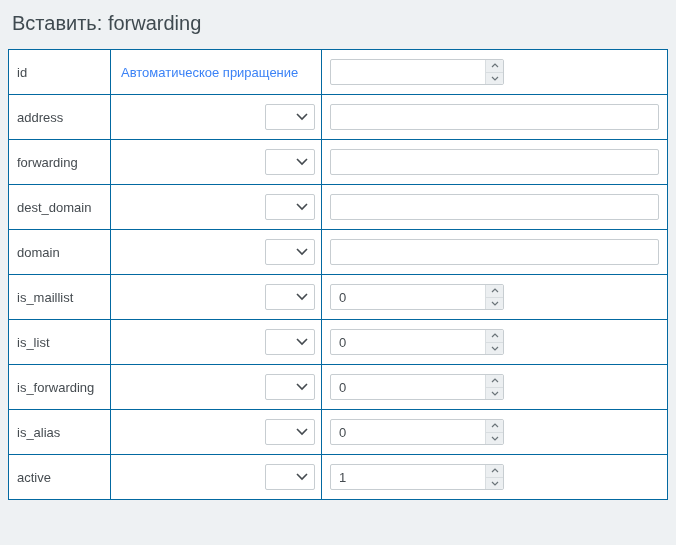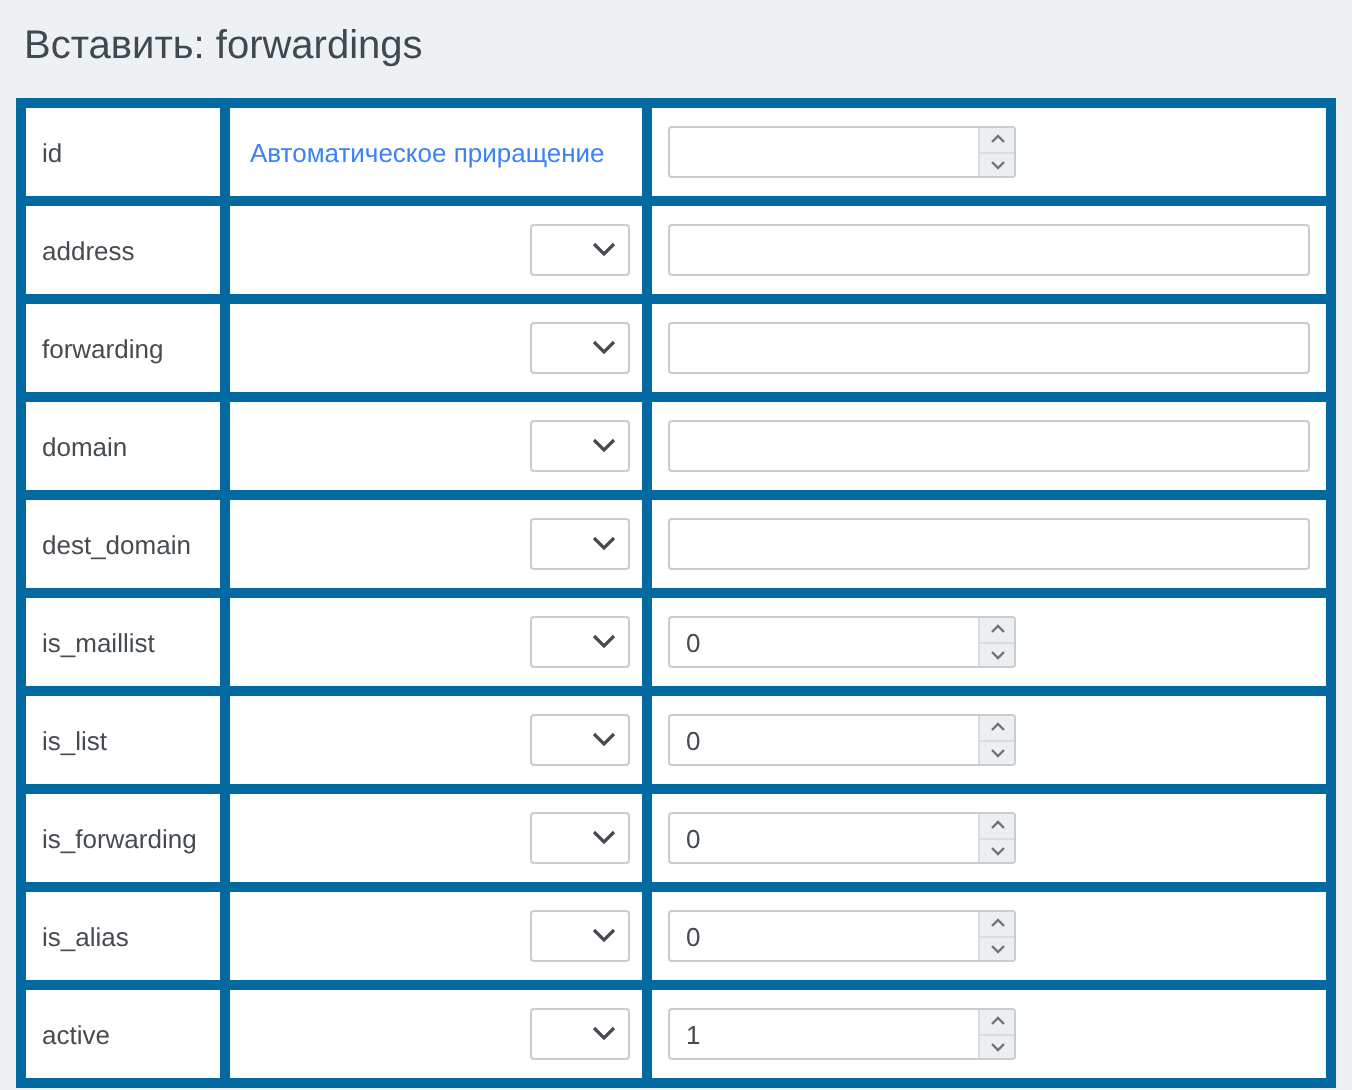--- a/index.html
+++ b/index.html
@@ -21,21 +21,21 @@
   }
   .card {
     background: #fff;
   }
   table {
     width: 100%;
     border-collapse: collapse;
     table-layout: fixed;
   }
   td {
-    border: 5px solid #0369a1;
+    border: 1px solid #0369a1;
     padding: 9px 8px;
     vertical-align: middle;
     font-size: 13px;
     color: #454b50;
     height: 44px;
   }
   col.label { width: 102px; }
   col.operator { width: 211px; }
   col.val { width: auto; }
   .op-cell { position: relative; }
@@ -124,21 +124,21 @@
     cursor: pointer;
     font-family: inherit;
   }
   .btn-primary { background: #3d7f97; }
   .btn-secondary { background: #7aa7b5; }
 </style>
 </head>
 <body>
 
 <div class="page">
-  <div class="page-title">Вставить: forwardings</div>
+  <div class="page-title">Вставить: forwarding</div>
 
   <div class="card">
     <table>
       <colgroup>
         <col class="label">
           <col class="operator">
           <col class="val">
       </colgroup>
       <tbody id="rows">
           <tr>
@@ -192,36 +192,36 @@
                     <use href="#chev-down"></use>
                   </svg>
     </span>
   </div>
             </td>
             <td>
       <input class="txt-input narrow" value="" style="">
     </td>
           </tr>
           <tr>
-            <td>domain</td>
+            <td>dest_domain</td>
             <td class="op-cell">
               <div class="op-box">
     <span>
       <svg width="12" height="8">
                     <use href="#chev-down"></use>
                   </svg>
     </span>
   </div>
             </td>
             <td>
       <input class="txt-input narrow" value="" style="">
     </td>
           </tr>
           <tr>
-            <td>dest_domain</td>
+            <td>domain</td>
             <td class="op-cell">
               <div class="op-box">
     <span>
       <svg width="12" height="8">
                     <use href="#chev-down"></use>
                   </svg>
     </span>
   </div>
             </td>
             <td>

